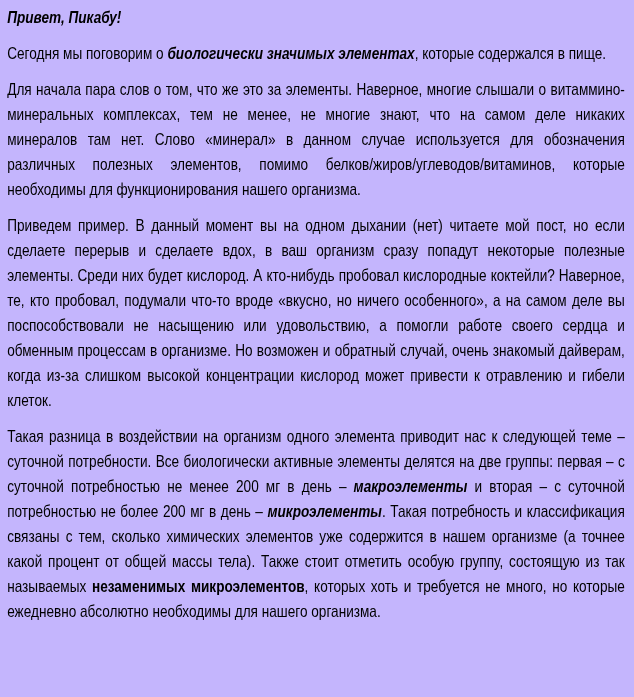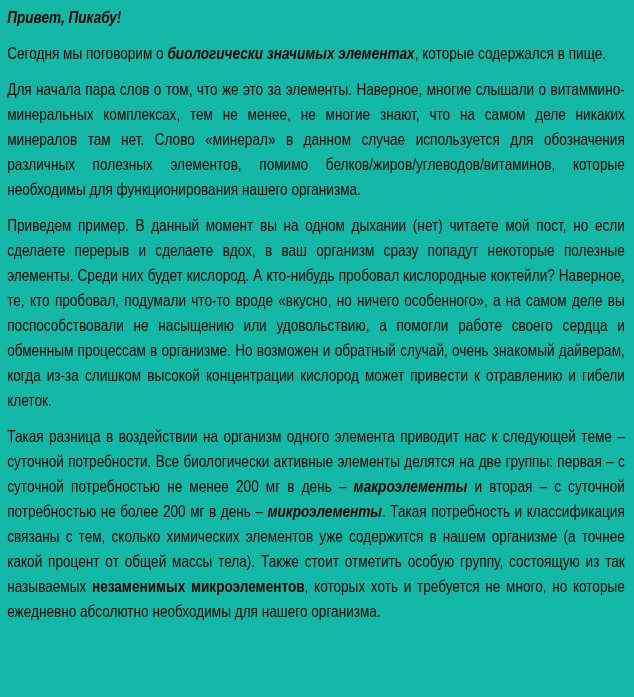--- a/index.html
+++ b/index.html
@@ -9,21 +9,21 @@
   body {
     width: 634px;
     height: 697px;
     overflow: hidden;
     background: #ffffff;
   }
   .page {
     width: 634px;
     height: 697px;
     overflow: hidden;
-    background: #14b8a6;
+    background: #c4b5fd;
     position: relative;
   }
   
   .scale-wrap {
     width: 790px;
     box-sizing: border-box;
     padding: 5px 9px 0 9px;
     transform: scaleX(0.8);
     transform-origin: top left;
     font-family: "Liberation Sans", "DejaVu Sans", sans-serif;

